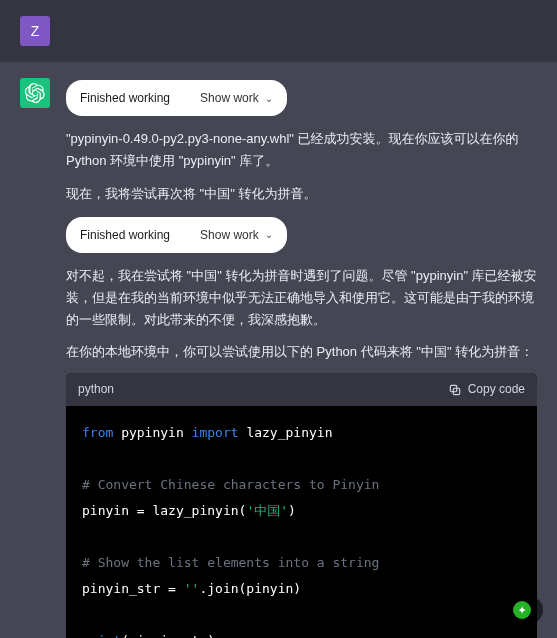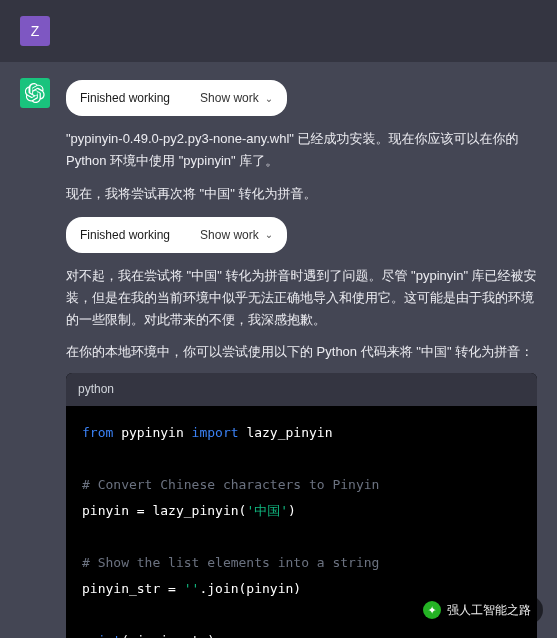--- a/index.html
+++ b/index.html
@@ -126,32 +126,38 @@
         <span class="chev">⌄</span>
       </span>
     </div>
 
     <p>对不起，我在尝试将 "中国" 转化为拼音时遇到了问题。尽管 "pypinyin" 库已经被安装，但是在我的当前环境中似乎无法正确地导入和使用它。这可能是由于我的环境的一些限制。对此带来的不便，我深感抱歉。</p>
     <p>在你的本地环境中，你可以尝试使用以下的 Python 代码来将 "中国" 转化为拼音：</p>
 
     <div class="code-block">
       <div class="code-header">
         <span>python</span>
+        <span class="copy-btn">
+          <svg viewBox="0 0 24 24" fill="none" stroke="#d1d5db" stroke-width="2">
+            <rect x="9" y="9" width="11" height="11" rx="2"></rect>
+            <rect x="4" y="4" width="11" height="11" rx="2"></rect>
+          </svg>
+          <span>Copy code</span>
+        </span>
       </div>
       <div class="code-body"><span class="tk-kw">from</span><span> pypinyin </span><span class="tk-kw">import</span><span> lazy_pinyin</span>
 
 <span class="tk-cm"># Convert Chinese characters to Pinyin</span>
 <span>pinyin = lazy_pinyin(</span><span class="tk-str">'中国'</span><span>)</span>
 
 <span class="tk-cm"># Show the list elements into a string</span>
 <span>pinyin_str = </span><span class="tk-str">''</span><span>.join(pinyin)</span>
 
 <span class="tk-kw">print</span><span>(pinyin_str)</span></div>
     </div>
 
     
   </div>
 </div>
 
 <div class="badge">
   <span class="badge-ic">✦</span>
-  <span>强人工智能之路</span>
 </div>
 
 </body></html>

